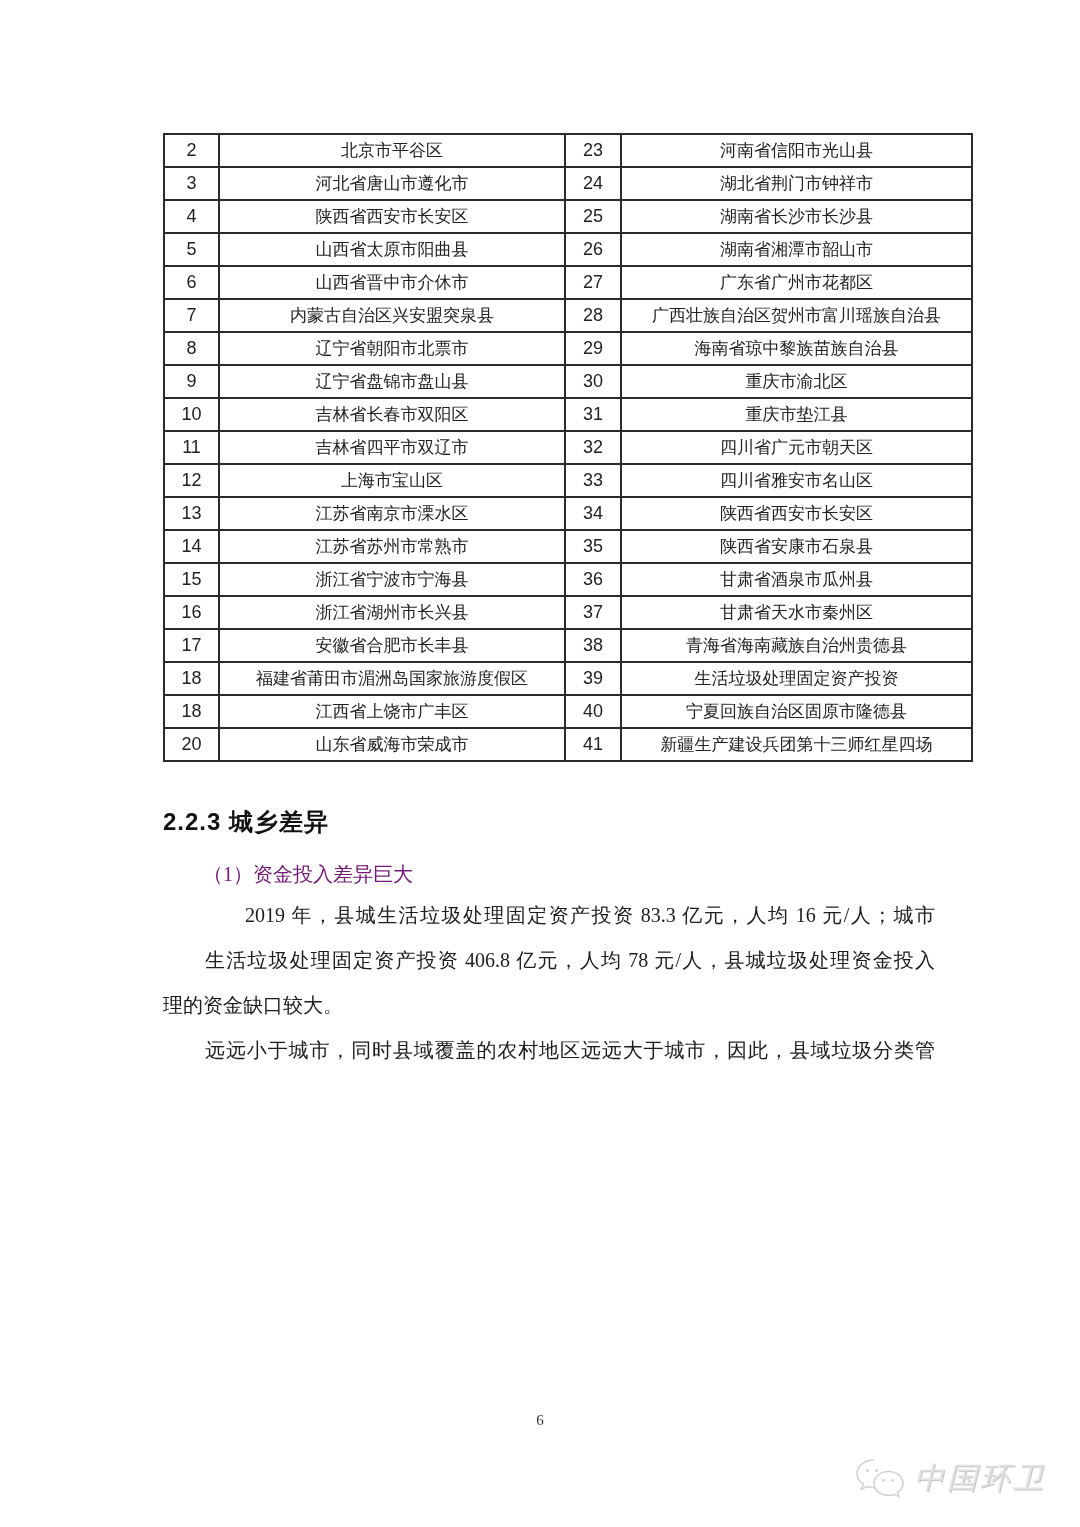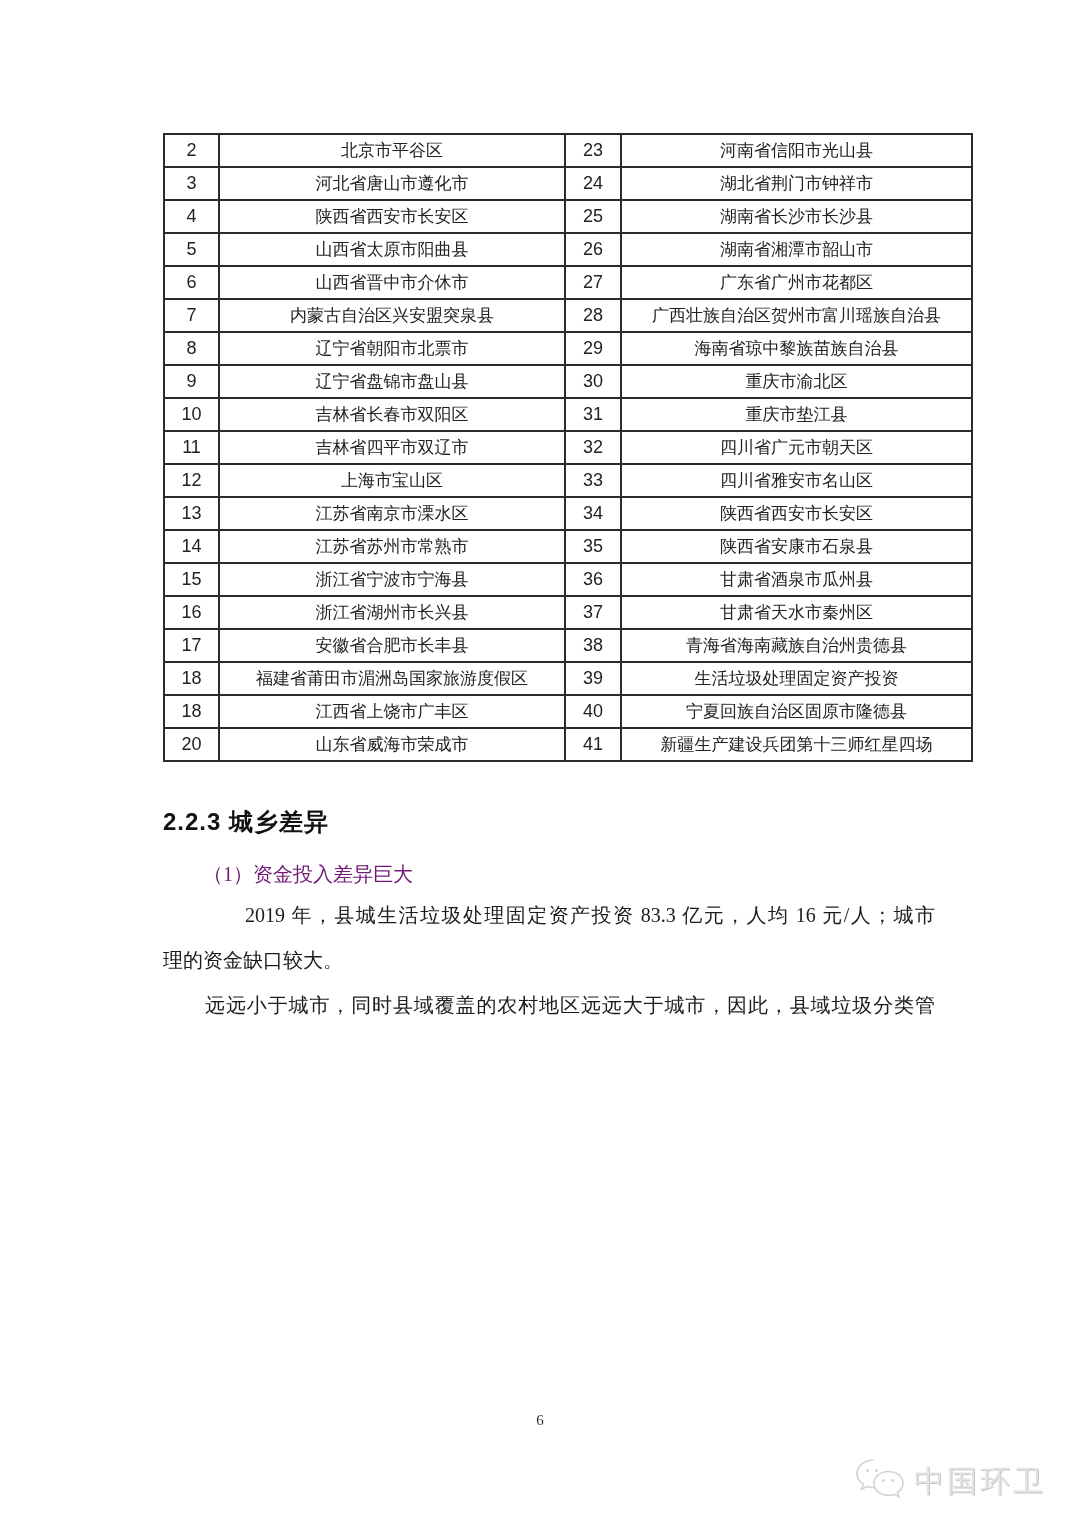--- a/index.html
+++ b/index.html
@@ -97,22 +97,22 @@
     width: 1080px;
     text-align: center;
     font-size: 15px;
     color: #333;
   }
   .watermark {
     position: absolute;
     right: 34px;
     top: 1458px;
     display: flex;
-    align-items: center;
     gap: 9px;
+    font-style: italic;
   }
   .watermark .wm-text {
     font-family: "Liberation Sans", "DejaVu Sans", sans-serif;
     font-size: 30px;
     letter-spacing: 3px;
     color: #e3e3e3;
     text-shadow: 1px 1px 0 #c6c6c6;
     user-select: none;
   }
 </style>
@@ -247,20 +247,21 @@
         </tbody>
     </table>
   </div>
 
   <div class="section-heading">2.2.3 城乡差异</div>
 
   <div class="section-item">（1）资金投入差异巨大</div>
 
   <div class="paragraph">
     <div class="line just indent">2019 年，县城生活垃圾处理固定资产投资 83.3 亿元，人均 16 元/人；城市</div>
+    <div class="line just">生活垃圾处理固定资产投资 406.8 亿元，人均 78 元/人，县城垃圾处理资金投入</div>
     <div class="line">理的资金缺口较大。</div>
     <div class="line just">远远小于城市，同时县域覆盖的农村地区远远大于城市，因此，县域垃圾分类管</div>
   </div>
 
   <div class="page-number">6</div>
 
   <div class="watermark">
     <span>
       <svg width="50" height="42" viewBox="0 0 50 42" fill="none">
         <path d="M18.5 2 C9.4 2 2 8.1 2 15.6 c0 4.3 2.4 8.1 6.2 10.6 l-1.5 5 5.3-2.7 c2 .6 4.2 1 6.5 1 .5 0 1 0 1.5-.1" stroke="#d2d2d2" stroke-width="1.6"></path>

